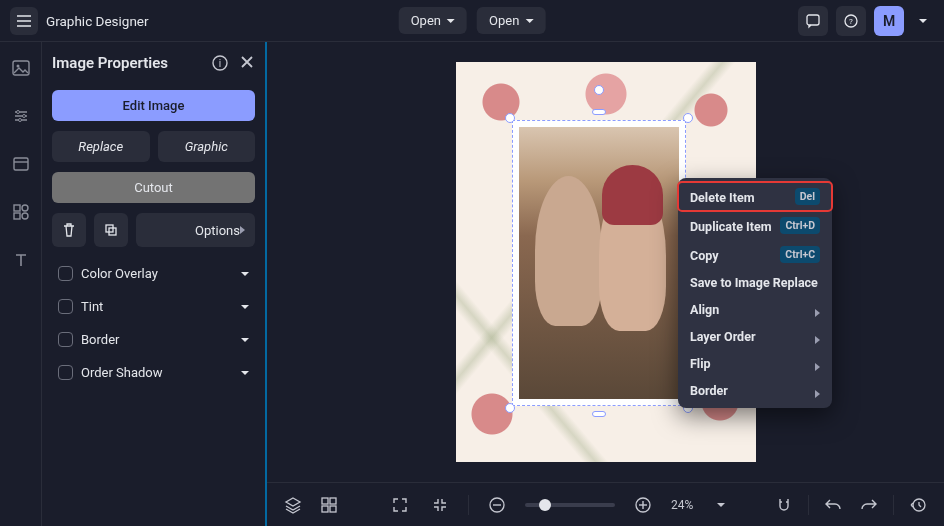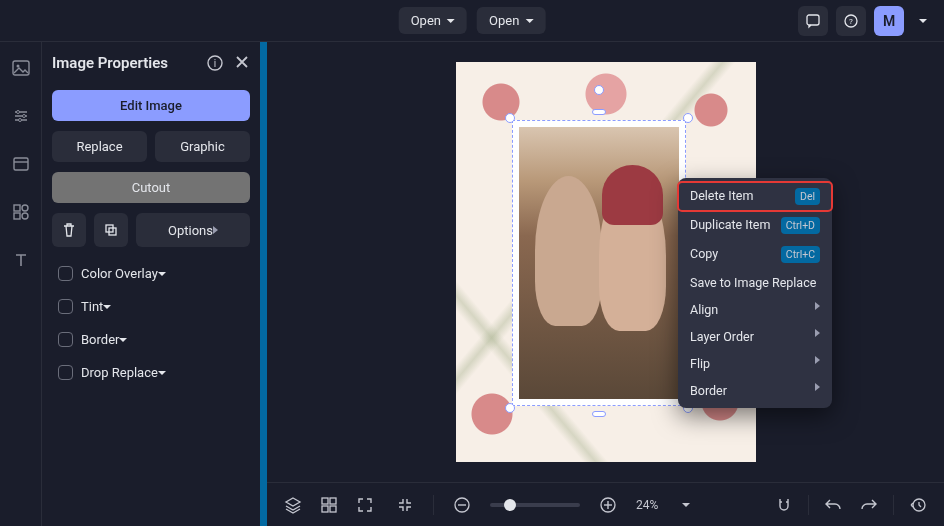--- a/index.html
+++ b/index.html
@@ -16,34 +16,34 @@
   .icon-btn { width: 30px; height: 30px; display: flex; align-items: center; justify-content: center; border-radius: 6px; background: #2a2d3a; cursor: pointer; }
   .avatar { width: 30px; height: 30px; border-radius: 6px; background: #8b9cff; color: #1a1d2b; display: flex; align-items: center; justify-content: center; font-weight: 600; font-size: 14px; }
   .chevron-down { width: 0; height: 0; border-left: 4px solid transparent; border-right: 4px solid transparent; border-top: 4px solid currentColor; display: inline-block; }
 
   
   .main { display: flex; height: calc(100% - 42px); }
   .railbar { width: 42px; border-right: 1px solid #2a2d3a; display: flex; flex-direction: column; align-items: center; padding-top: 12px; gap: 20px; }
   .rail-icon { width: 28px; height: 28px; display: flex; align-items: center; justify-content: center; color: #8a8d99; cursor: pointer; }
 
   
-  .panel { width: 225px; padding: 12px 10px; border-right: 7px solid #0369a1; display: flex; flex-direction: column; gap: 10px; }
+  .panel { width: 225px; padding: 12px 10px; border-right: 2px solid #0369a1; display: flex; flex-direction: column; gap: 10px; }
   .panel-header { display: flex; align-items: center; justify-content: space-between; margin-bottom: 8px; }
   .panel-title { font-size: 15px; font-weight: 600; }
   .panel-header-icons { display: flex; gap: 10px; color: #c5c7d0; }
   .panel-header-icons > * { cursor: pointer; }
   .btn-primary { background: #8b9cff; color: #1a1d2b; width: 100%; padding: 8px; border: none; border-radius: 6px; font-size: 13px; font-weight: 500; cursor: pointer; }
   .btn-row { display: flex; gap: 8px; }
-  .btn-secondary { flex: 1; background: #2a2d3a; color: #e4e6eb; padding: 8px; border: none; border-radius: 6px; font-size: 13px; cursor: pointer; }
+  .btn-secondary { flex: 1; background: #2a2d3a; color: #e4e6eb; padding: 8px; border: none; border-radius: 6px; font-size: 13px; cursor: pointer; font-style: italic; }
   .btn-full { width: 100%; background: #737373; color: #e4e6eb; padding: 8px; border: none; border-radius: 6px; font-size: 13px; cursor: pointer; }
   .tool-row { display: flex; gap: 8px; align-items: stretch; }
   .tool-square { width: 34px; height: 34px; background: #2a2d3a; border-radius: 6px; display: flex; align-items: center; justify-content: center; cursor: pointer; }
-  .options-btn { flex: 1; background: #2a2d3a; border-radius: 6px; display: flex; align-items: center; justify-content: center; padding: 0 10px; font-size: 13px; cursor: pointer; }
+  .options-btn { flex: 1; background: #2a2d3a; border-radius: 6px; display: flex; align-items: center; justify-content: flex-end; padding: 0 10px; font-size: 13px; cursor: pointer; }
   .accordion { display: flex; flex-direction: column; }
-  .accordion-item { display: flex; align-items: center; justify-content: flex-start; padding: 9px 6px; font-size: 13px; cursor: pointer; }
+  .accordion-item { display: flex; align-items: center; justify-content: space-between; padding: 9px 6px; font-size: 13px; cursor: pointer; }
   .accordion-left { display: flex; align-items: center; gap: 8px; }
   .checkbox { width: 15px; height: 15px; border: 1.5px solid #6a6d7a; border-radius: 4px; }
 
   
   .canvas-wrap { flex: 1; position: relative; display: flex; flex-direction: column; }
   .canvas-stage { flex: 1; display: flex; align-items: center; justify-content: center; position: relative; }
   .design-card { width: 300px; height: 400px; background: #f7efe7; position: relative; overflow: hidden; }
   .floral-bg { position: absolute; inset: 0; background:
     radial-gradient(circle at 15% 10%, #d88a8a 0 18px, transparent 19px),
     radial-gradient(circle at 85% 12%, #d88a8a 0 16px, transparent 17px),
@@ -61,41 +61,49 @@
   .h-tm { top: -4px; left: 50%; transform: translateX(-50%); width: 14px; height: 6px; border-radius: 3px; }
   .h-bm { bottom: -4px; left: 50%; transform: translateX(-50%); width: 14px; height: 6px; border-radius: 3px; }
   .rotate-handle { top: -28px; left: 50%; transform: translateX(-50%); }
   .photo { position: absolute; inset: 6px; background: linear-gradient(180deg, #d9c5b0 0%, #b89878 20%, #8a6850 40%, #5a4838 100%); }
   .person-a { position: absolute; left: 10%; top: 18%; width: 42%; height: 55%; background: #c9a890; border-radius: 50% 50% 30% 30%; }
   .person-b { position: absolute; right: 8%; top: 20%; width: 42%; height: 55%; background: #d4b098; border-radius: 50% 50% 30% 30%; }
   .beanie { position: absolute; right: 10%; top: 14%; width: 38%; height: 22%; background: #9c3a42; border-radius: 50% 50% 20% 20%; }
 
   
   .context-menu { position: absolute; left: 678px; top: 178px; width: 154px; background: #2f3242; border-radius: 8px; padding: 4px 0; box-shadow: 0 8px 24px rgba(0,0,0,0.5); font-size: 12.5px; }
-  .menu-item { display: flex; align-items: flex-start; justify-content: space-between; padding: 6px 12px; cursor: pointer; }
-  .menu-shortcut { font-size: 10.5px; background: #0369a1; padding: 2px 5px; border-radius: 4px; color: #c5c7d0; }
+  .menu-item { display: flex; align-items: flex-end; justify-content: space-between; padding: 6px 12px; cursor: pointer; font-weight: bold; }
+  .menu-shortcut { font-size: 10.5px; background: #0c4a6e; padding: 2px 5px; border-radius: 4px; color: #c5c7d0; }
   .menu-item.highlighted { outline: 2.5px solid #e53935; outline-offset: -1px; border-radius: 4px; }
   .chevron-right { width: 0; height: 0; border-top: 4px solid transparent; border-bottom: 4px solid transparent; border-left: 5px solid #9a9db0; }
 
   
   .bottombar { height: 44px; border-top: 1px solid #2a2d3a; display: flex; align-items: center; padding: 0 14px; gap: 12px; color: #c5c7d0; }
   .bb-left, .bb-center, .bb-right { display: flex; align-items: center; gap: 12px; }
-  .bb-center { flex: 1; justify-content: flex-start; gap: 16px; }
+  .bb-center { flex: 1; justify-content: center; gap: 16px; }
   .bb-right { margin-left: auto; }
   .divider-v { width: 1px; height: 20px; background: #2a2d3a; }
   .zoom-slider { width: 90px; height: 4px; background: #3a3d4d; border-radius: 2px; position: relative; }
   .zoom-thumb { position: absolute; left: 22%; top: 50%; transform: translate(-50%,-50%); width: 12px; height: 12px; background: #e4e6eb; border-radius: 50%; }
   .zoom-label { font-size: 12px; min-width: 30px; }
   .bb-icon { width: 24px; height: 24px; display: flex; align-items: center; justify-content: center; cursor: pointer; }
   svg { display: block; }
 </style>
 </head>
 <body>
 
 <div class="topbar">
+  <div class="topbar-left">
+    <div class="hamburger">
+      <svg width="14" height="12" viewBox="0 0 14 12">
+          <path stroke="#e4e6eb" stroke-width="1.6" d="M0 1h14M0 6h14M0 11h14"></path>
+        </svg>
+    </div>
+    <span class="app-title">Graphic Designer</span>
+  </div>
   <div class="topbar-center">
     <button class="btn">
       <span>Open</span>
       <span class="chevron-down"></span>
     </button>
     <button class="btn">
       <span>Open</span>
       <span class="chevron-down"></span>
     </button>
   </div>
@@ -216,21 +224,21 @@
       <div class="accordion-item">
         <div class="accordion-left">
           <span class="checkbox"></span>
           <span>Border</span>
         </div>
         <span class="chevron-down"></span>
       </div>
       <div class="accordion-item">
         <div class="accordion-left">
           <span class="checkbox"></span>
-          <span>Drop Replace</span>
+          <span>Order Shadow</span>
         </div>
         <span class="chevron-down"></span>
       </div>
     </div>
   </div>
 
   <div class="canvas-wrap">
     <div class="canvas-stage">
       <div class="design-card">
         <div class="floral-bg"></div>

